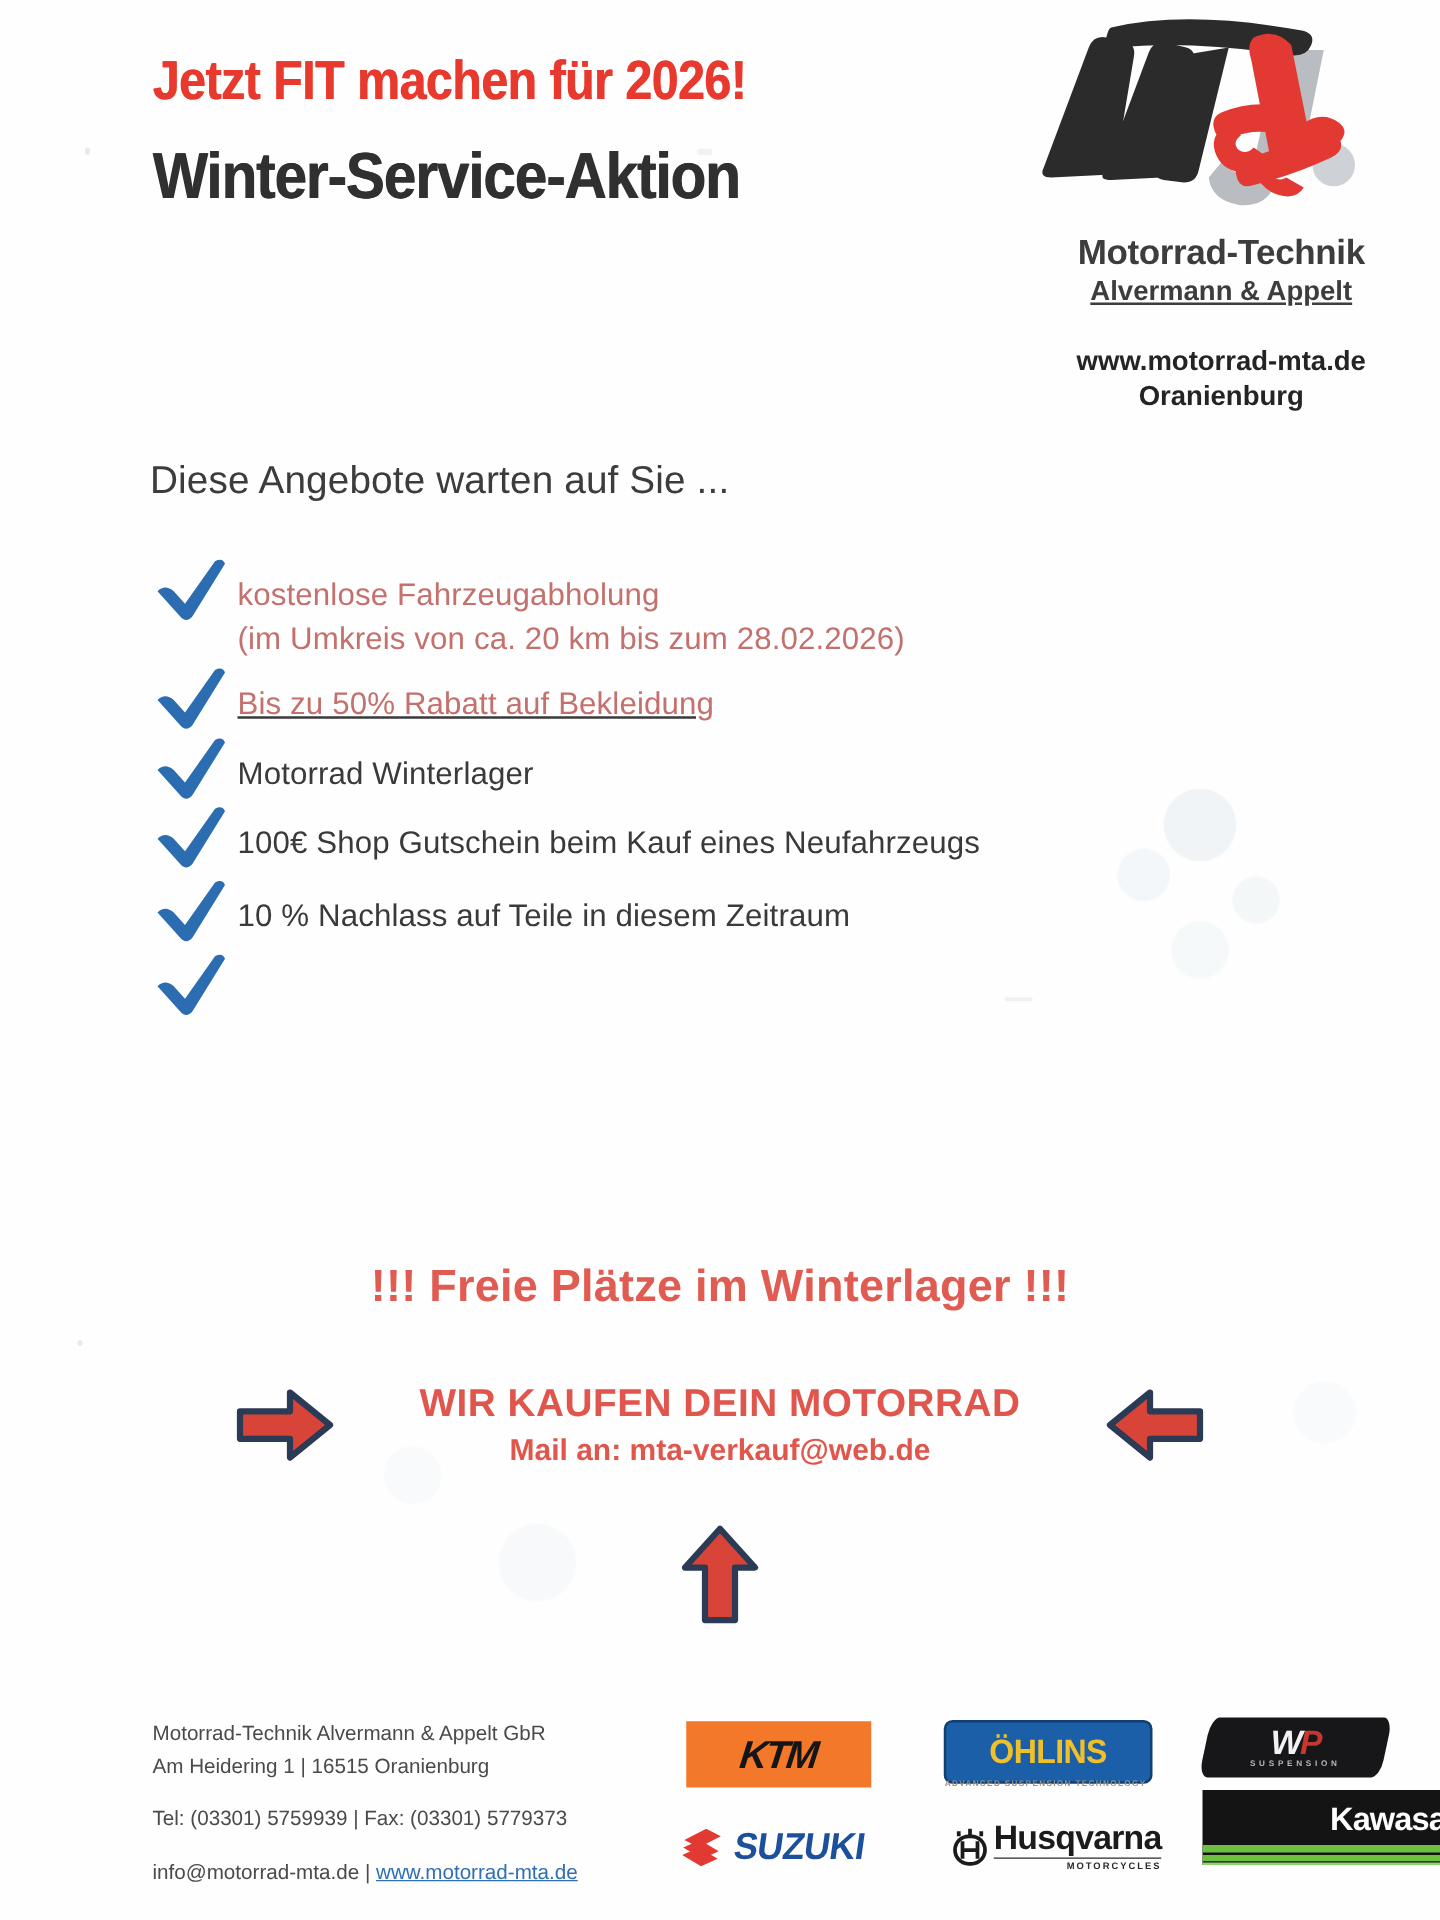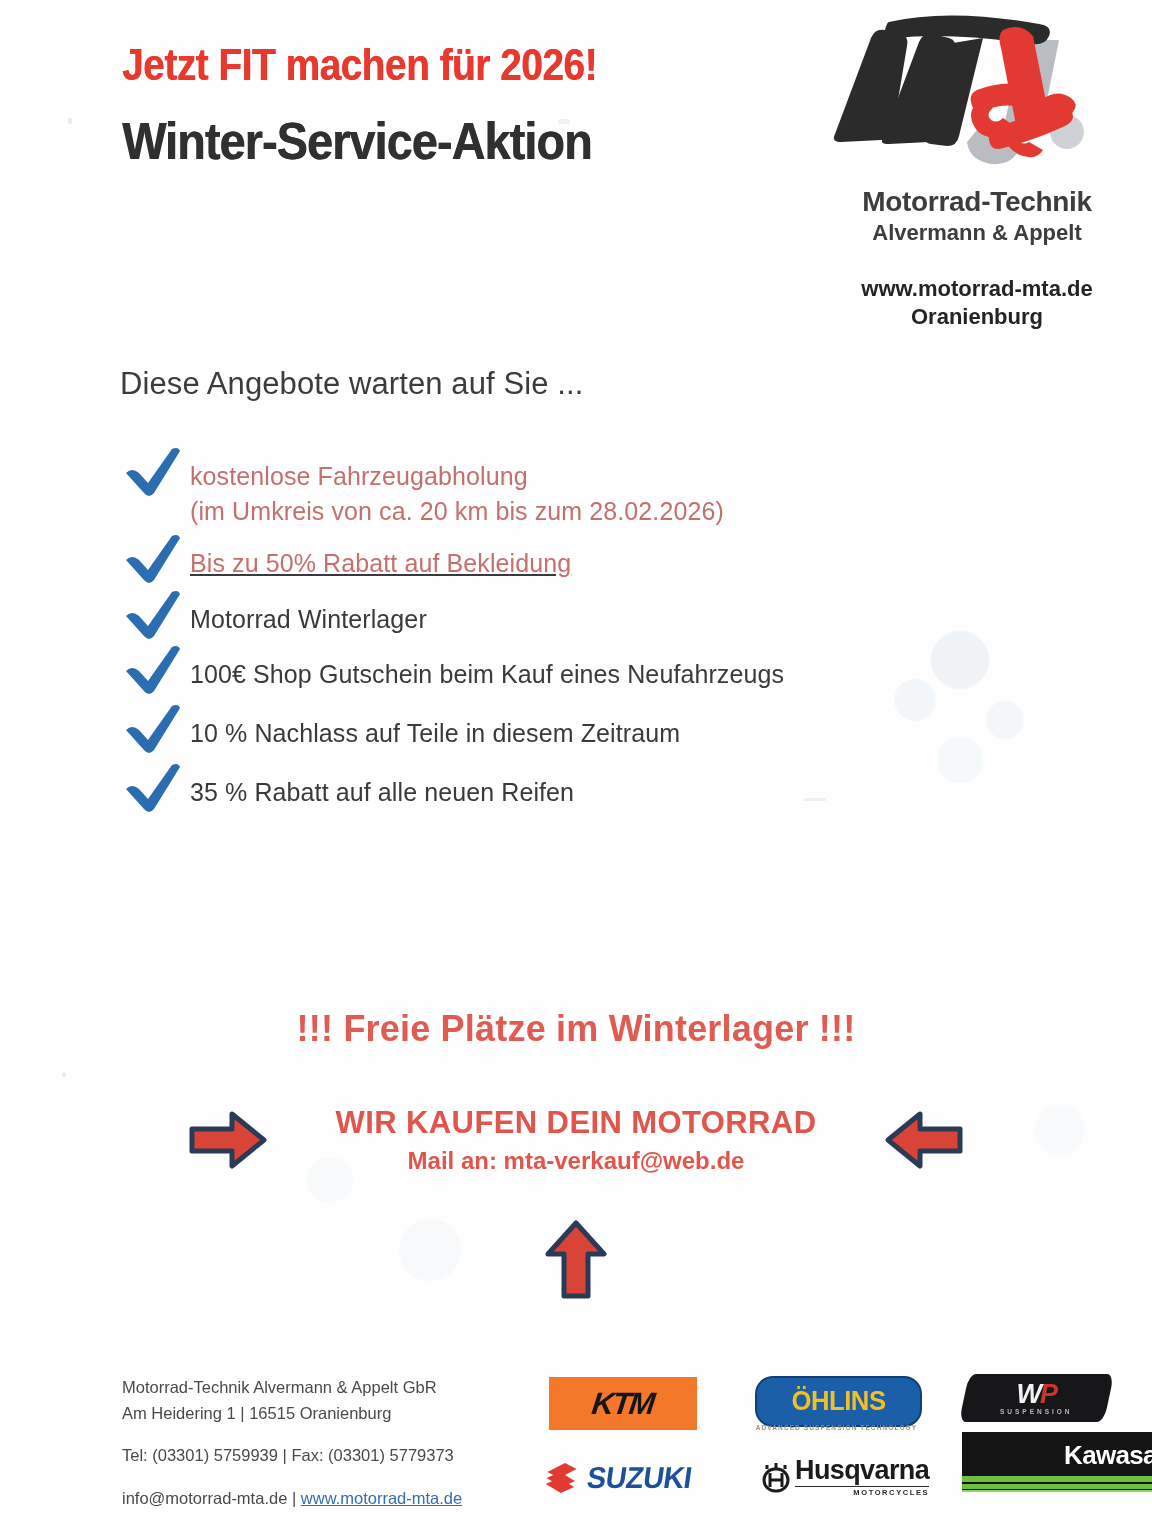--- a/index.html
+++ b/index.html
@@ -45,21 +45,21 @@
     text-shadow:.7px 0 0 #303030;
   }
 
   
   .logo-block{position:absolute;left:812px;top:12px;width:330px;text-align:center;}
   .logo-mark{position:relative;width:300px;height:170px;margin:0 auto;}
   .logo-cap{
     font-weight:700;font-size:28px;color:#3d3d3d;letter-spacing:-.3px;
     margin-top:2px;line-height:1.25;
   }
-  .logo-sub{font-weight:700;font-size:22px;color:#3d3d3d;line-height:1.3;}
+  .logo-sub{font-weight:700;font-size:22px;color:#3d3d3d;line-height:1.3;text-decoration:underline;}
   .logo-url{font-weight:700;font-size:22px;color:#242424;margin-top:26px;line-height:1.35;}
   .logo-city{font-weight:700;font-size:22px;color:#242424;line-height:1.3;}
 
   
   .intro{
     position:absolute;left:120px;top:366px;
     font-size:31px;color:#3c3c3c;font-weight:400;letter-spacing:.1px;
   }
 
   
@@ -98,21 +98,21 @@
   .footer a{color:#2f6fb5;text-decoration:underline;}
 
   
   .brands{position:absolute;left:544px;top:1372px;width:600px;height:160px;}
   .brandbox{position:absolute;}
   .ktm{left:5px;top:5px;width:148px;height:53px;background:#f3782a;
        display:flex;align-items:center;justify-content:center;}
   .ktm span{font-weight:700;font-size:31px;color:#151515;font-style:italic;
             letter-spacing:-2px;transform:skewX(-7deg);}
   .ohlins{left:211px;top:4px;width:163px;height:47px;background:#1a5fa8;
-          border:2px solid #123f73;border-radius:18px;
+          border:2px solid #123f73;border-radius:7px;
           display:flex;align-items:center;justify-content:center;}
   .ohlins span{font-weight:700;font-size:27px;color:#f0c02a;letter-spacing:-.5px;
                transform:scaleX(.95);}
   .ohlins-tag{left:211px;top:52px;width:163px;text-align:center;font-size:6.5px;
               color:#9a9180;letter-spacing:1.1px;font-weight:700;}
   .wp{left:420px;top:2px;width:145px;height:48px;background:#17171a;
       border-radius:7px/14px;transform:skewX(-12deg);
       display:flex;align-items:center;justify-content:center;overflow:hidden;}
   .wp-inner{transform:skewX(12deg);text-align:center;line-height:1;}
   .wp-inner .wpl{font-weight:700;font-size:27px;font-style:italic;letter-spacing:-2px;}
@@ -232,21 +232,20 @@
       </div>
       <div class="btext dark">10 % Nachlass auf Teile in diesem Zeitraum</div>
     </div>
 
     <div class="bullet">
       <div class="tick">
         <svg width="62" height="50" viewBox="0 0 62 50">
             <path d="M4 26 q6 -6 13 0 l9 10 L50 2 q6 -3 8 2 L32 46 q-5 6 -10 0 Z" fill="#2c6cb0"></path>
           </svg>
       </div>
-      <div class="btext dark">35 % Rabatt auf alle neuen Reifen</div>
     </div>
 
   </div>
 
 
   <div class="freie">!!! Freie Plätze im Winterlager !!!</div>
 
   <div class="buy-row">
     <svg width="80" height="62" viewBox="0 0 80 62">
       <path d="M4 20 L44 20 L44 5 L76 31 L44 57 L44 42 L4 42 Z" fill="#d94438" stroke="#2b3a55" stroke-width="5" stroke-linejoin="round"></path>

